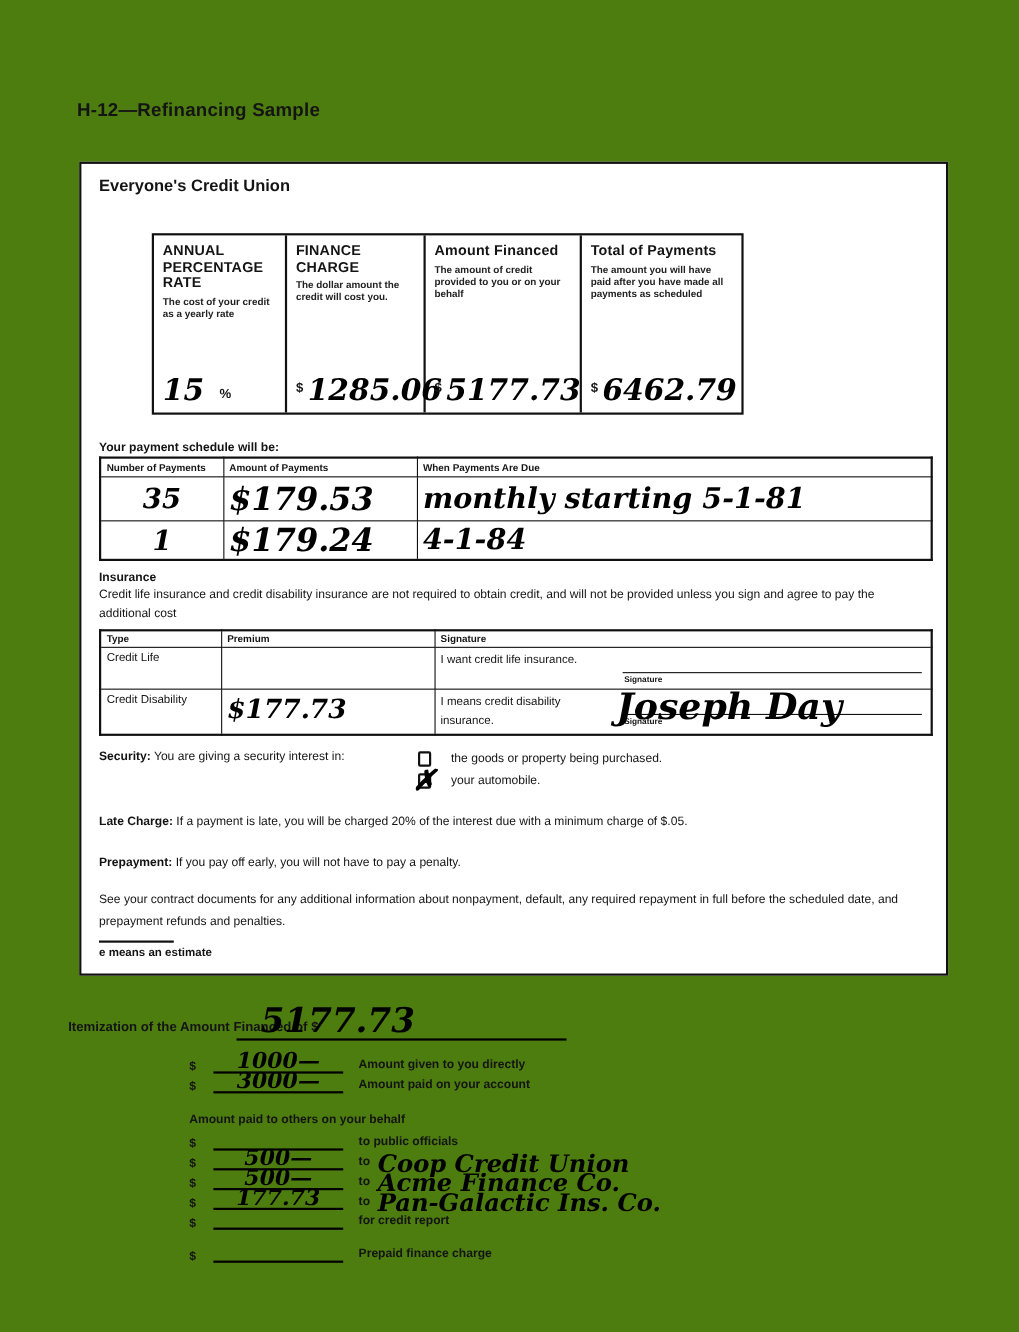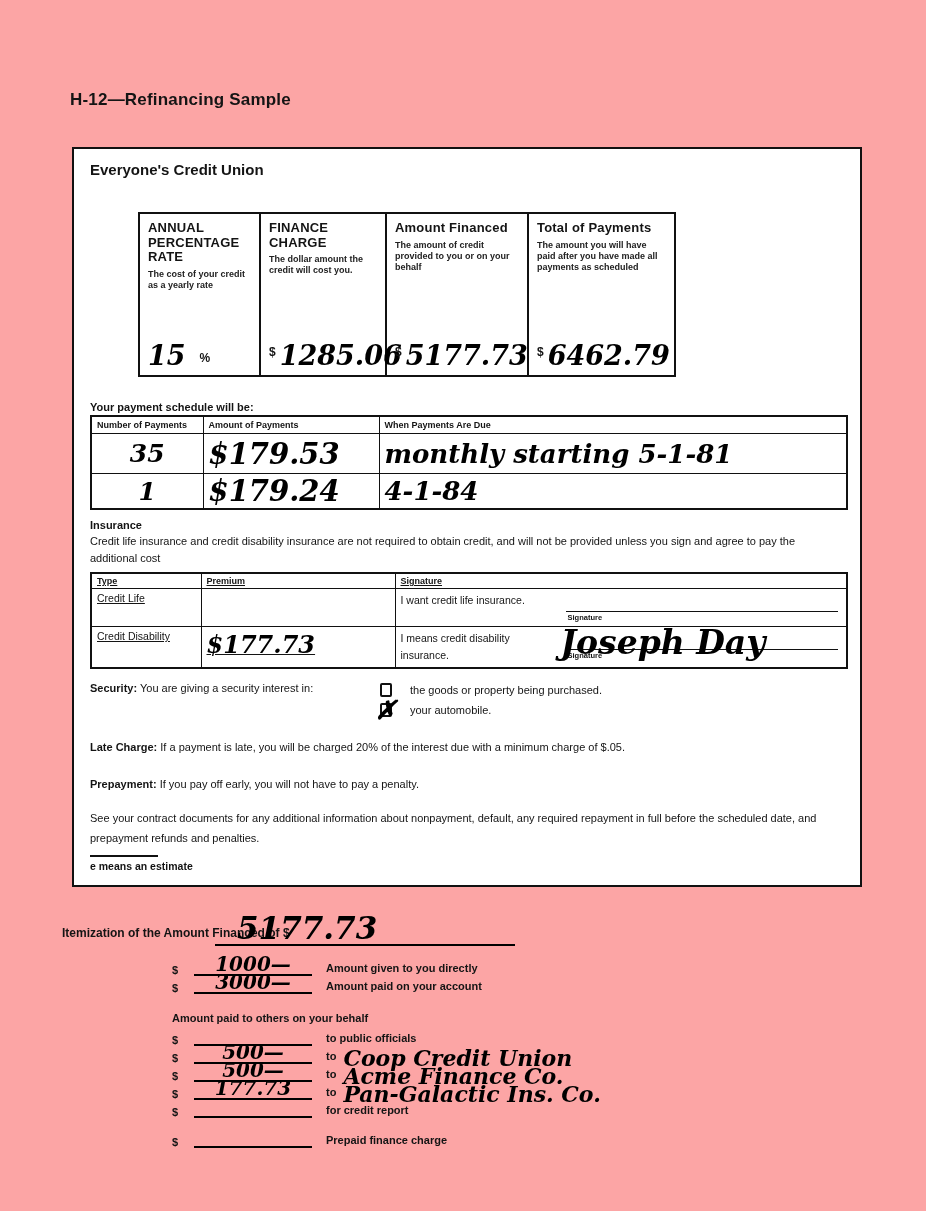--- a/index.html
+++ b/index.html
@@ -1,18 +1,18 @@
 <!DOCTYPE html>
 <html><head>
 <meta charset="utf-8">
 <style>
   * { margin:0; padding:0; box-sizing:border-box; }
   html,body { background:#e8e8e8; }
   .page {
-    position:relative; width:926px; height:1211px; background:#fca5a5;
+    position:relative; width:926px; height:1211px; background:#4d7c0f;
     font-family:"Liberation Sans", sans-serif; color:#141414;
     margin:0 auto; overflow:hidden;
   }
   .hw {
     font-family:"DejaVu Serif", serif;
     font-style:italic; font-weight:700; color:#000;
     white-space:nowrap;
   }
   .doc-title { position:absolute; left:70px; top:90px; font-size:17px; font-weight:700; letter-spacing:.2px; }
 
@@ -41,21 +41,21 @@
   .r2 td { height:33px; }
   .num-cell { text-align:center; }
   .sched-hw-num { font-size:25px; }
   .sched-hw-amt { font-size:29px; }
   .sched-hw-due { font-size:26px; }
 
   
   .ins-heading { position:absolute; left:16px; top:370px; font-size:11px; font-weight:700; }
   .ins-text { position:absolute; left:16px; top:384px; width:752px; font-size:11px; line-height:1.55; }
   .ins-table { position:absolute; left:16px; top:423px; width:758px; border:2px solid #111; border-collapse:collapse; table-layout:fixed; }
-  .ins-table th, .ins-table td { border:1.5px solid #111; vertical-align:top;text-decoration:underline; }
+  .ins-table th, .ins-table td { border:1.5px solid #111; vertical-align:top; }
   .ins-table th { font-size:9px; font-weight:700; text-align:left; padding:2px 5px; height:14px; }
   .ins-table td { font-size:10.5px; padding:3px 5px; }
   .ins-r1 td { height:38px; }
   .ins-r2 td { height:34px; }
   .prem-hw { font-size:24px; }
   .sig-cell { position:relative; }
   .want-text { display:inline-block; width:150px; line-height:1.6; }
   .sig-line { position:absolute; left:170px; right:8px; top:22px; border-bottom:1.5px solid #111; }
   .sig-line-label { position:absolute; left:172px; top:24px; font-size:7.5px; font-weight:700; }
   .sig-hw { position:absolute; left:165px; top:-4px; font-size:33px; z-index:2; }

